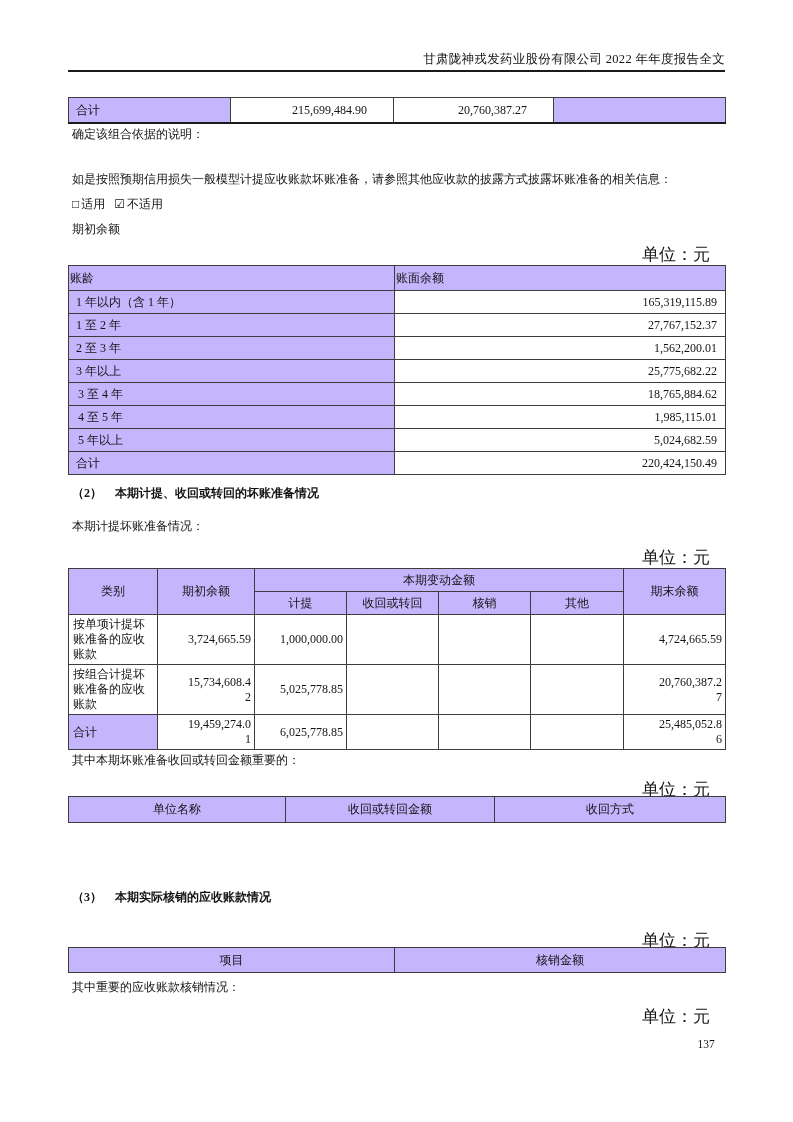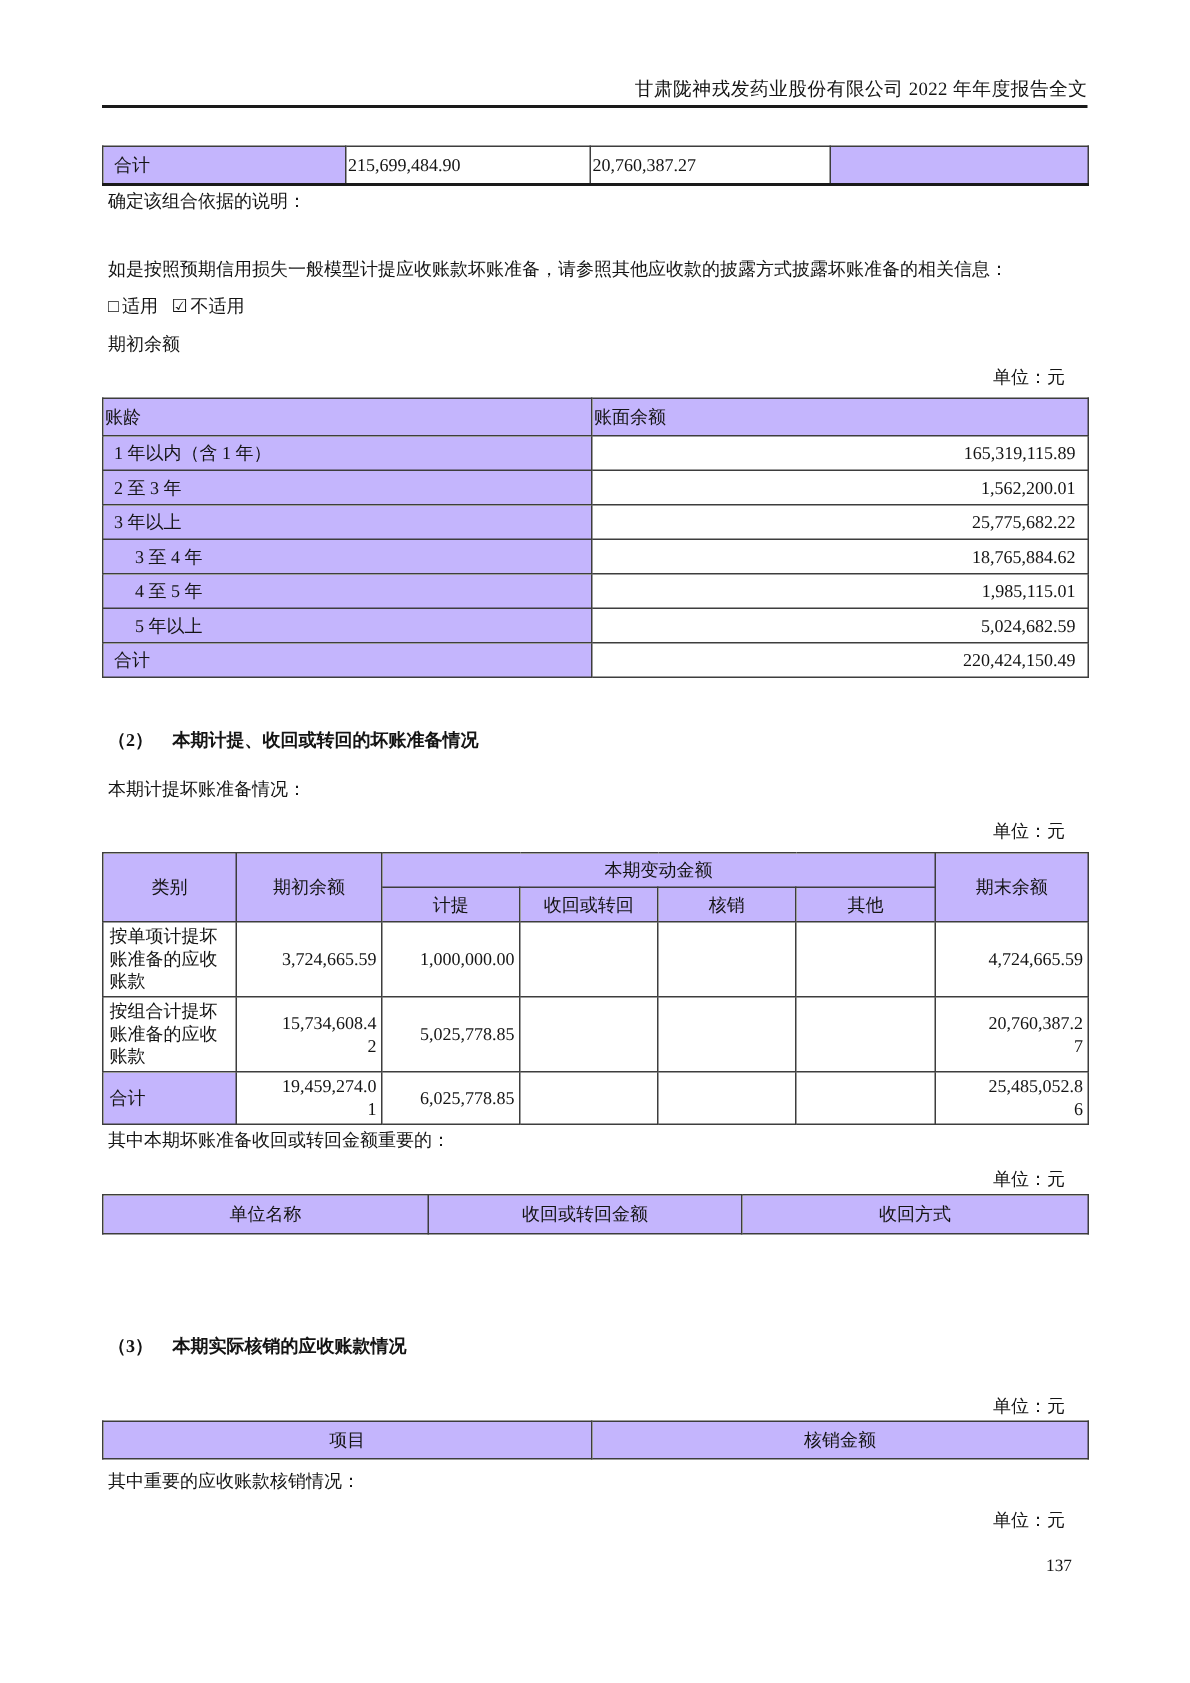--- a/index.html
+++ b/index.html
@@ -5,38 +5,38 @@
   html,body{margin:0;padding:0;background:#ffffff;}
   .page{
     position:relative;width:793px;height:1122px;background:#fff;
     font-family:"Liberation Serif","DejaVu Serif",serif;color:#141414;
     overflow:hidden;
   }
   .abs{position:absolute;}
   .report-title{left:68px;width:657px;top:51px;text-align:right;font-size:12.5px;letter-spacing:.3px;}
   .header-rule{left:68px;width:657px;top:70px;border-top:2px solid #1a1a1a;height:0;}
   p.doc{font-size:12px;margin:0;left:72px;line-height:15px;}
-  .unit{left:68px;width:642px;text-align:right;font-size:12px;}
+  .unit{left:68px;width:642px;text-align:right;font-size:17px;}
   .heading{font-size:14px;font-weight:bold;left:84px;}
   .heading .hnum{margin-right:13px;}
   table{border-collapse:collapse;table-layout:fixed;}
   td,th{border:1px solid #3d3d3d;font-size:12px;font-weight:normal;vertical-align:middle;overflow:hidden;}
   .gray{background:#c4b5fd;}
   
   .t-summary{left:68px;top:97px;}
   .t-summary td{height:22px;}
   .t-summary .lbl{padding-left:7px;}
-  .t-summary .num{text-align:left;padding-right:26px;}
+  .t-summary .num{text-align:right;padding-right:26px;}
   .t-summary{border-bottom:2px solid #1a1a1a;}
   
   .t-aging{left:68px;top:265px;}
   .t-aging th{height:22px;text-align:left;}
   .t-aging td{height:20px;}
   .t-aging .lbl{padding-left:7px;}
-  .t-aging .lbl.ind{padding-left:21px;}
+  .t-aging .lbl.ind{padding-left:9px;}
   .t-aging .num{text-align:right;padding-right:8px;}
   
   .t-prov{left:68px;top:568px;}
   .t-prov th{height:20px;text-align:center;}
   .t-prov td{line-height:15px;padding:2px 3px;}
   .t-prov .cat{text-align:left;padding-left:4px;}
   .t-prov .num{text-align:right;}
   .numwrap{max-width:66px;margin-left:auto;text-align:right;word-break:break-all;}
   
   .t-recov{left:68px;top:796px;}
@@ -91,20 +91,24 @@
     <tbody>
         <tr>
       <th class="gray">账龄</th>
       <th class="gray">账面余额</th>
     </tr>
     <tr>
       <td class="gray lbl">1 年以内（含 1 年）</td>
       <td class="num">165,319,115.89</td>
     </tr>
     <tr>
+      <td class="gray lbl">1 至 2 年</td>
+      <td class="num">27,767,152.37</td>
+    </tr>
+    <tr>
       <td class="gray lbl">2 至 3 年</td>
       <td class="num">1,562,200.01</td>
     </tr>
     <tr>
       <td class="gray lbl">3 年以上</td>
       <td class="num">25,775,682.22</td>
     </tr>
     <tr>
       <td class="gray lbl ind">3 至 4 年</td>
       <td class="num">18,765,884.62</td>

